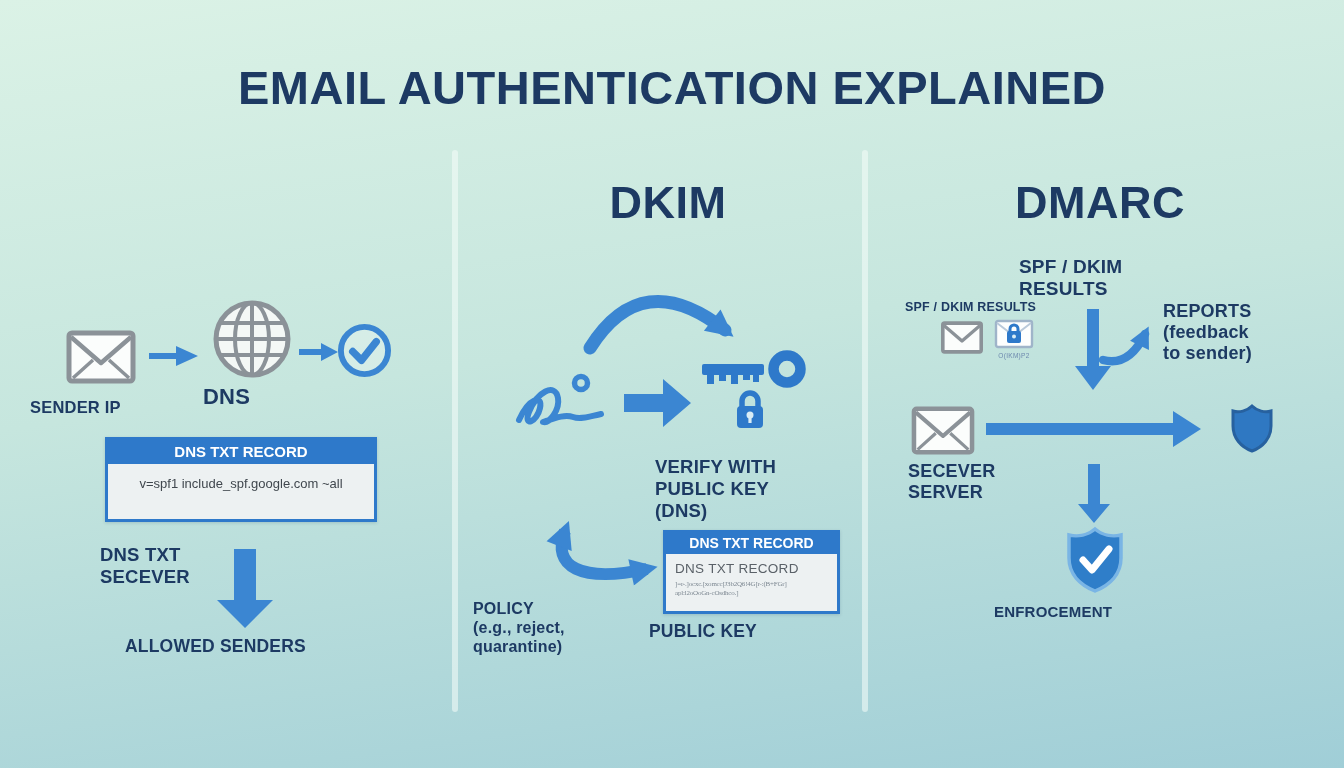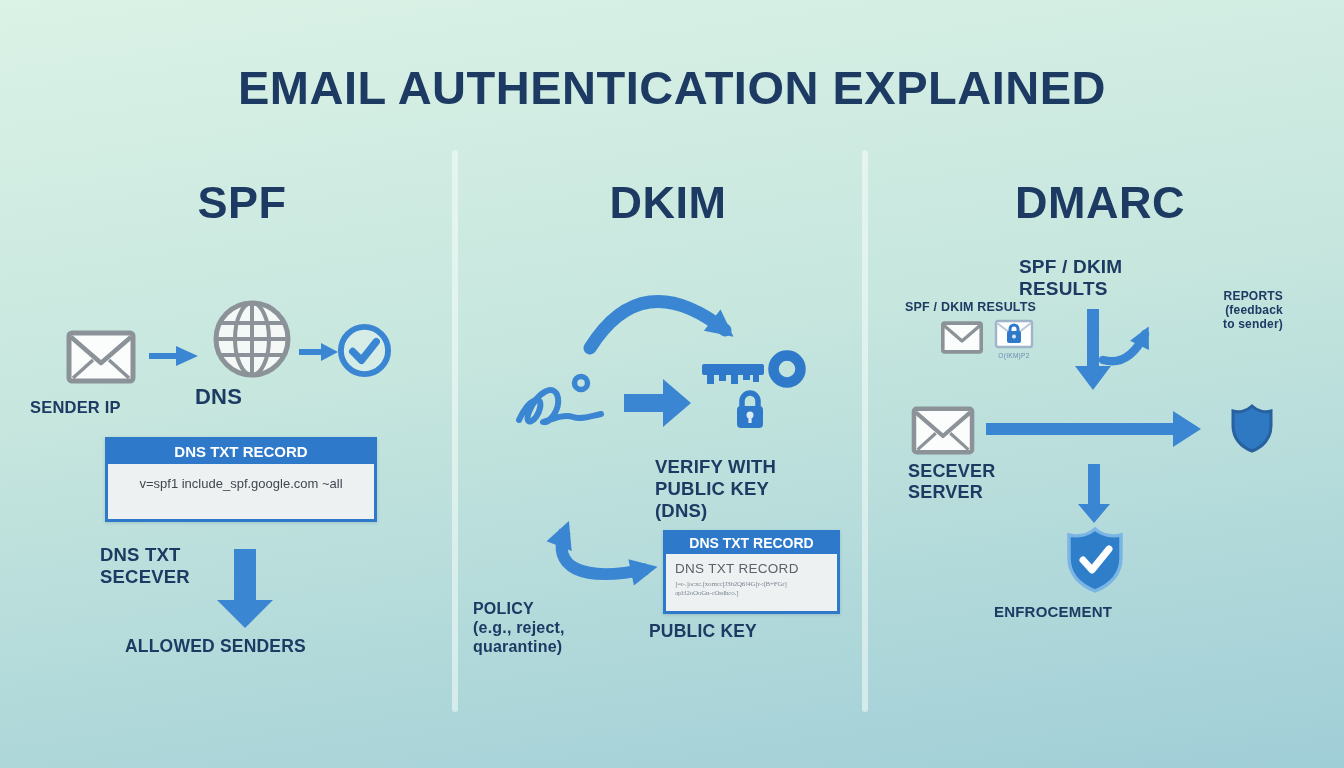--- a/index.html
+++ b/index.html
@@ -49,39 +49,38 @@
         <path d="M0 0 L10 5 L0 10 Z" class="fa"></path>
       </marker>
     </defs>
   </svg>
 
   <h1 class="title">EMAIL AUTHENTICATION EXPLAINED</h1>
 
   <div class="divider" style="left:452px;"></div>
   <div class="divider" style="left:862px;"></div>
 
-  <div class="col-h" style="left:142px;top:177px;width:200px;">SPF</div>
 
   <svg class="abs" style="left:66px;top:330px;" width="70" height="54" viewBox="0 0 70 54">
     <rect x="3" y="3" width="64" height="48" rx="3" fill="#fbfdfc" class="sg" stroke-width="5"></rect>
     <path d="M5 7 L35 33 L65 7" fill="none" class="sg" stroke-width="4.5" stroke-linejoin="round"></path>
     <path d="M7 48 L27 30 M63 48 L43 30" fill="none" class="sg" stroke-width="3.5"></path>
   </svg>
   <div class="lbl" style="left:30px;top:398px;width:140px;font-size:16.5px;">SENDER IP</div>
 
   <svg class="abs" style="left:149px;top:345px;" width="50" height="22" viewBox="0 0 50 22">
     <polygon class="fa" points="0,8 27,8 27,1 49,11 27,21 27,14 0,14"></polygon>
   </svg>
 
   <svg class="abs" style="left:212px;top:299px;" width="80" height="80" viewBox="0 0 80 80">
     <circle cx="40" cy="40" r="36" fill="#f4f8f6" class="sg" stroke-width="5"></circle>
     <ellipse cx="40" cy="40" rx="17" ry="36" fill="none" class="sg" stroke-width="4"></ellipse>
     <path d="M40 4 V76 M4 40 H76 M9 24 H71 M9 56 H71" fill="none" class="sg" stroke-width="4"></path>
   </svg>
-  <div class="lbl" style="left:195px;top:384px;width:100px;font-size:22px;">DNS</div>
+  <div class="lbl" style="left:203px;top:384px;width:100px;font-size:22px;">DNS</div>
 
   <svg class="abs" style="left:299px;top:342px;" width="40" height="20" viewBox="0 0 40 20">
     <polygon class="fa" points="0,7 22,7 22,1 39,10 22,19 22,13 0,13"></polygon>
   </svg>
 
   <svg class="abs" style="left:336px;top:322px;" width="57" height="57" viewBox="0 0 58 58">
     <circle cx="29" cy="29" r="24" fill="rgba(255,255,255,.25)" class="sa" stroke-width="6"></circle>
     <path d="M17 30 L26 39 L41 20" fill="none" class="sa" stroke-width="7.5" stroke-linecap="round" stroke-linejoin="round"></path>
   </svg>
 
@@ -174,21 +173,21 @@
   <div class="tiny-cap" style="left:989px;top:352px;width:50px;">O(IKM)P2</div>
 
   <svg class="abs" style="left:1074px;top:309px;" width="38" height="82" viewBox="0 0 38 82">
     <polygon class="fa" points="13,0 25,0 25,57 37,57 19,81 1,57 13,57"></polygon>
   </svg>
 
   <svg class="abs" style="left:1098px;top:322px;" width="60" height="46" viewBox="0 0 60 46">
     <path d="M5 38 Q 31 45 47 12" fill="none" class="sa" stroke-width="8.5" stroke-linecap="round" marker-end="url(#ah-sm)"></path>
   </svg>
 
-  <div class="lbl left" style="left:1163px;top:289px;width:120px;font-size:12px;text-align:right;">REPORTS
+  <div class="lbl left" style="left:1163px;top:301px;width:120px;font-size:18px;">REPORTS
 (feedback
 to sender)</div>
 
   <svg class="abs" style="left:911px;top:406px;" width="64" height="49" viewBox="0 0 70 54">
     <rect x="3" y="3" width="64" height="48" rx="3" fill="#fbfdfc" class="sg" stroke-width="5"></rect>
     <path d="M5 7 L35 33 L65 7" fill="none" class="sg" stroke-width="4.5" stroke-linejoin="round"></path>
     <path d="M7 48 L27 30 M63 48 L43 30" fill="none" class="sg" stroke-width="3.5"></path>
   </svg>
   <div class="lbl left" style="left:908px;top:461px;width:140px;font-size:18px;">SECEVER
 SERVER</div>

